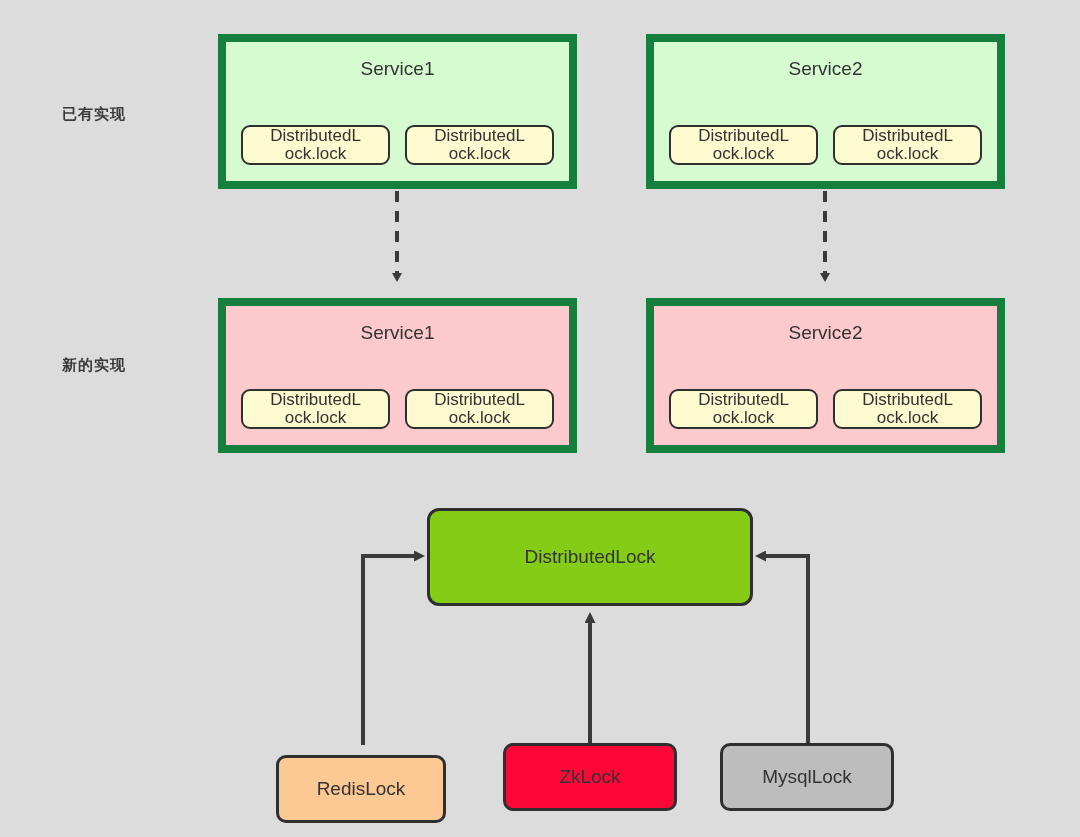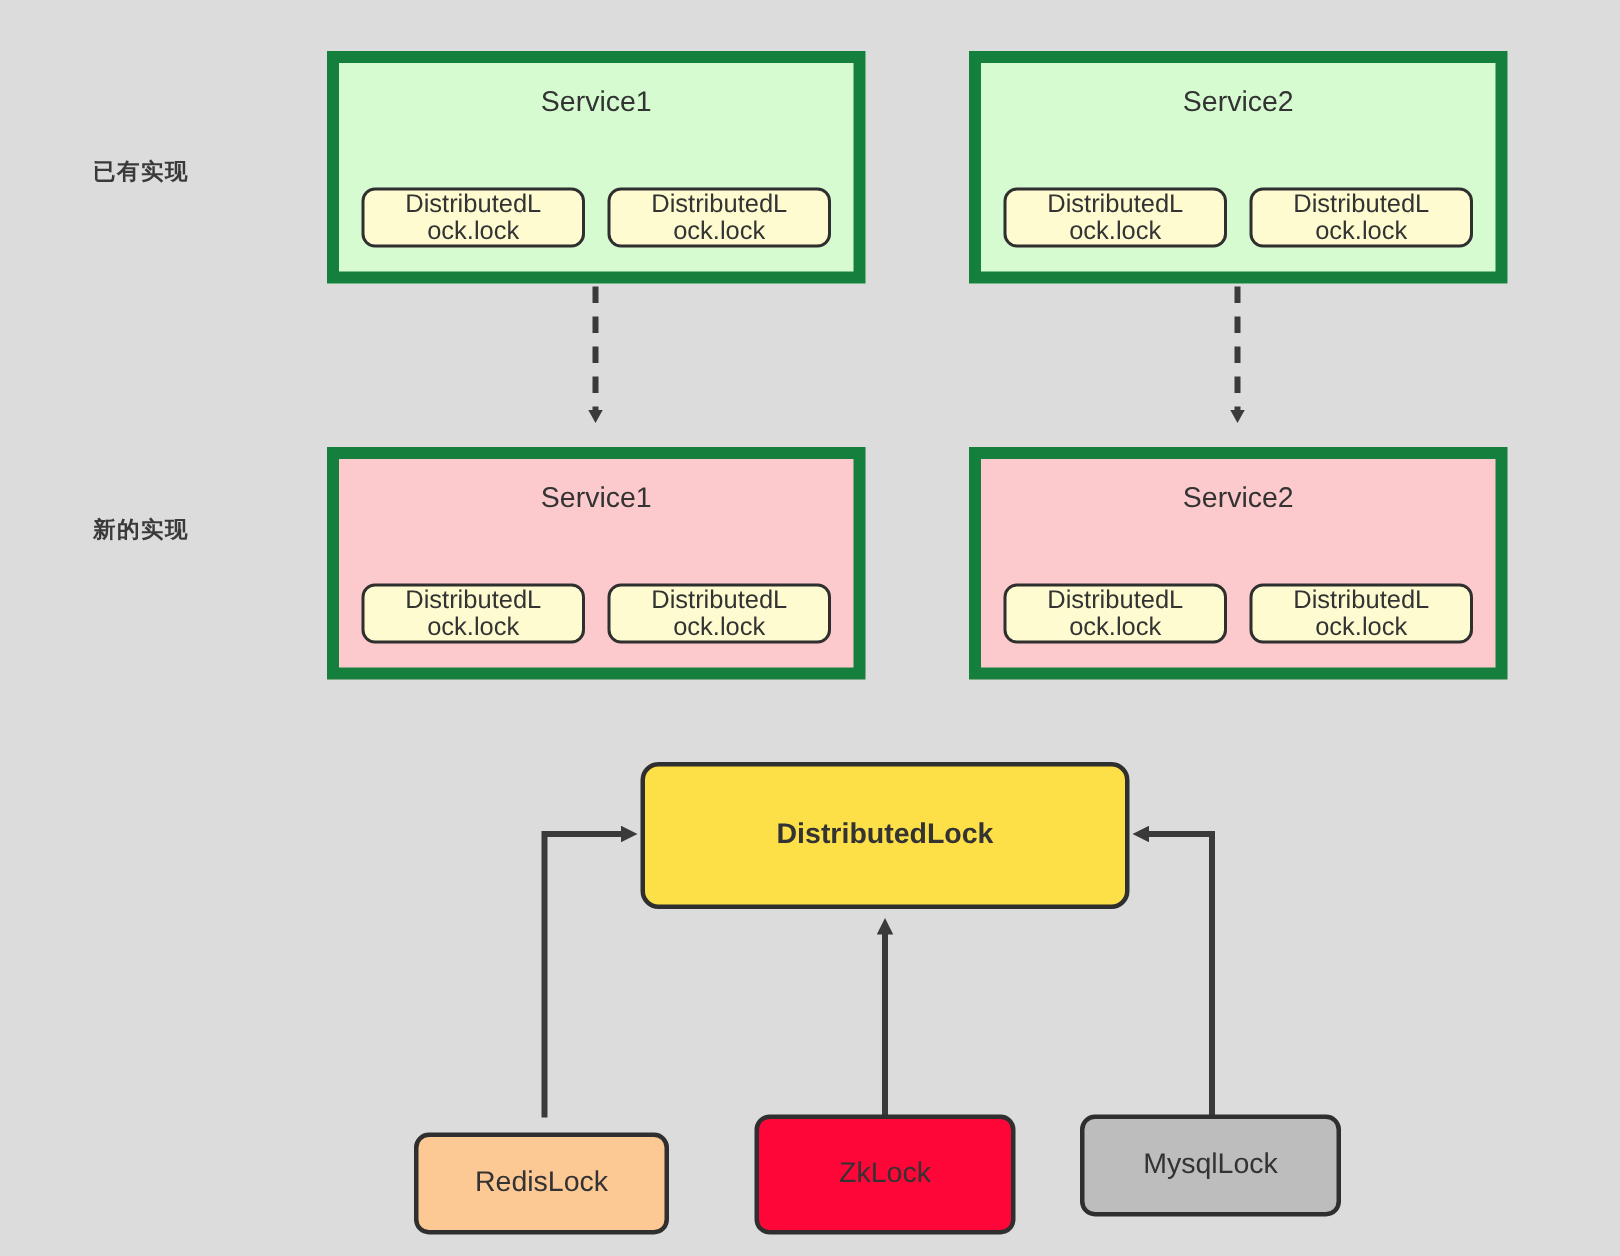--- a/index.html
+++ b/index.html
@@ -81,21 +81,21 @@
     position: absolute;
     box-sizing: border-box;
     border: 3px solid #2f2f2f;
     border-radius: 10px;
     display: flex;
     align-items: center;
     justify-content: center;
     font-size: 19px;
     color: #333333;
   }
-  .node.iface   { background: #fde047; border-radius: 12px; font-weight: bold; }
+  .node.iface   { background: #84cc16; border-radius: 12px; }
   .node.redis   { background: #fcc894; }
   .node.zk      { background: #ff0639; }
   .node.mysql   { background: #bdbdbd; }
 
   
   #wires {
     position: absolute;
     left: 0;
     top: 0;
     width: 1080px;
@@ -134,21 +134,21 @@
       <path d="M590,745 L590,619" fill="none" stroke="#3a3a3a" stroke-width="4" marker-end="url(#arrowSolid)"></path>
     </g>
 
     <g>
       <path d="M808,745 L808,556 L762,556" fill="none" stroke="#3a3a3a" stroke-width="4" marker-end="url(#arrowSolid)"></path>
     </g>
   </svg>
 
   <div class="row-label" style="left:62px; top:105px;">已有实现</div>
 
-  <div class="row-label" style="left:62px; top:344px;">新的实现</div>
+  <div class="row-label" style="left:62px; top:356px;">新的实现</div>
 
   <div class="service-box green" style="left:218px; top:34px; width:359px; height:155px;">
     <div class="service-title">Service1</div>
     <div class="lock-row">
       <div class="lock-chip">
         <div>
           <span>DistributedL</span>
           <span>ock.lock</span>
         </div>
       </div>
@@ -216,21 +216,21 @@
   </div>
 
   <div class="node iface" style="left:427px; top:508px; width:326px; height:98px;">
     <span>DistributedLock</span>
   </div>
 
   <div class="node redis" style="left:276px; top:755px; width:170px; height:68px;">
     <span>RedisLock</span>
   </div>
 
-  <div class="node zk" style="left:503px; top:743px; width:174px; height:80px;">
+  <div class="node zk" style="left:503px; top:743px; width:174px; height:68px;">
     <span>ZkLock</span>
   </div>
 
   <div class="node mysql" style="left:720px; top:743px; width:174px; height:68px;">
     <span>MysqlLock</span>
   </div>
 
 </div>
 
 </body></html>

